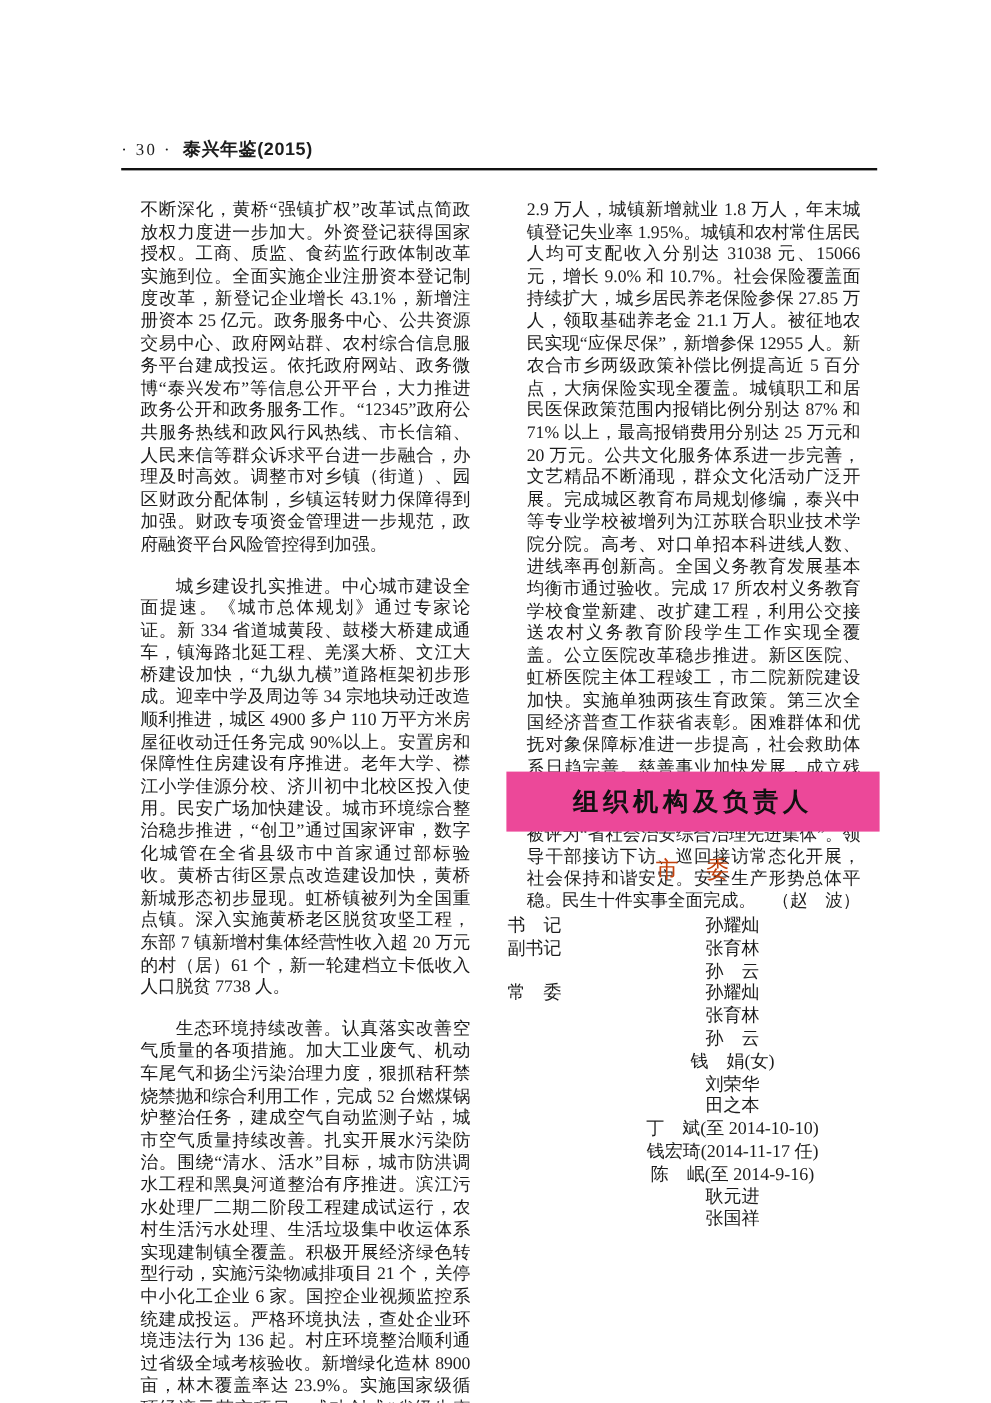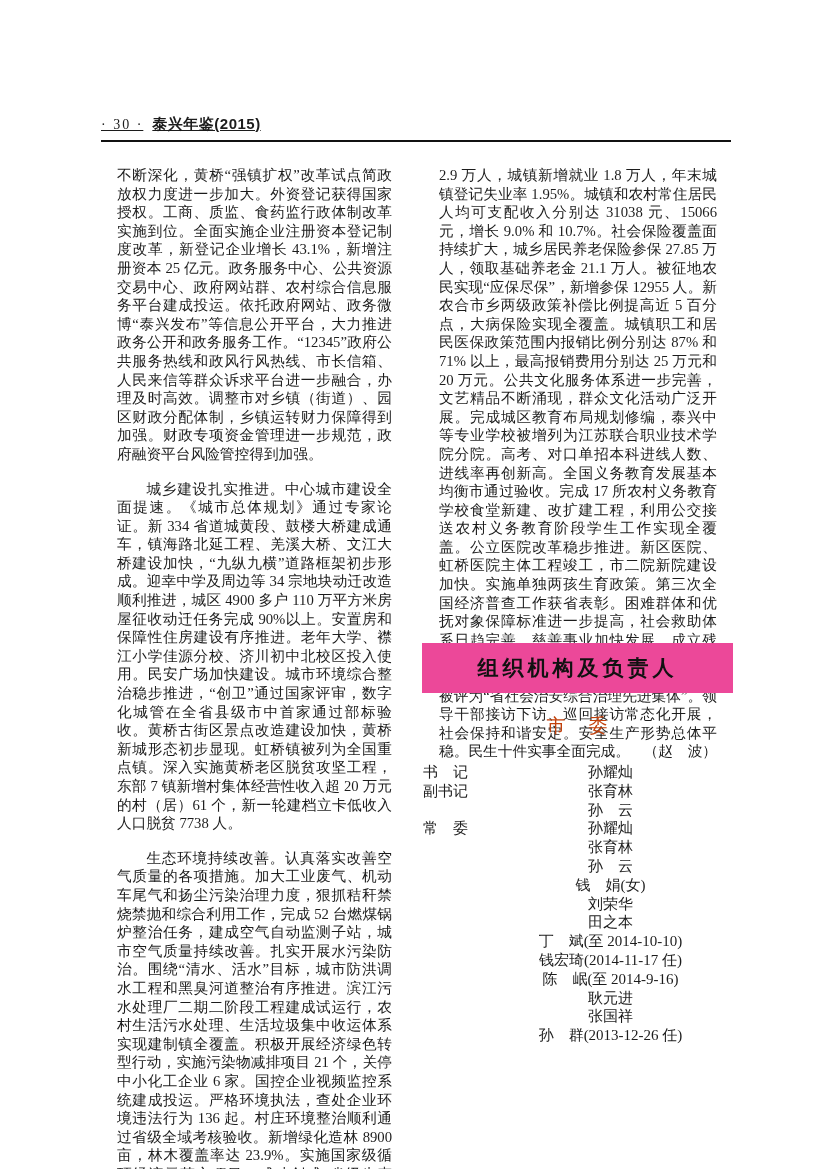--- a/index.html
+++ b/index.html
@@ -8,21 +8,21 @@
     background: #ffffff;
     position: relative;
     font-family: "Liberation Serif", "DejaVu Serif", serif;
     color: #1c1c1c;
     overflow: hidden;
   }
 
   
   .page-header {
     position: absolute; left: 101px; top: 115px; width: 632px;
-    font-size: 14px; white-space: nowrap; text-decoration: underline;
+    font-size: 14px; white-space: nowrap;
   }
   .page-marker { letter-spacing: 2px; }
   .book-title {
     font-family: "Liberation Sans", "DejaVu Sans", sans-serif;
     font-weight: 700; font-size: 15px; margin-left: 9px; letter-spacing: 0.5px;
   }
   .header-rule {
     position: absolute; left: 101px; top: 140px; width: 630px; height: 2.2px;
     background: #111111;
   }
@@ -113,16 +113,15 @@
       <div>张育林</div>
       <div>孙　云</div>
       <div>钱　娟(女)</div>
       <div>刘荣华</div>
       <div>田之本</div>
       <div>丁　斌(至 2014-10-10)</div>
       <div>钱宏琦(2014-11-17 任)</div>
       <div>陈　岷(至 2014-9-16)</div>
       <div>耿元进</div>
       <div>张国祥</div>
-      <div>孙　群(2013-12-26 任)</div>
     </div>
   </div>
 </div>
 
 </body></html>

